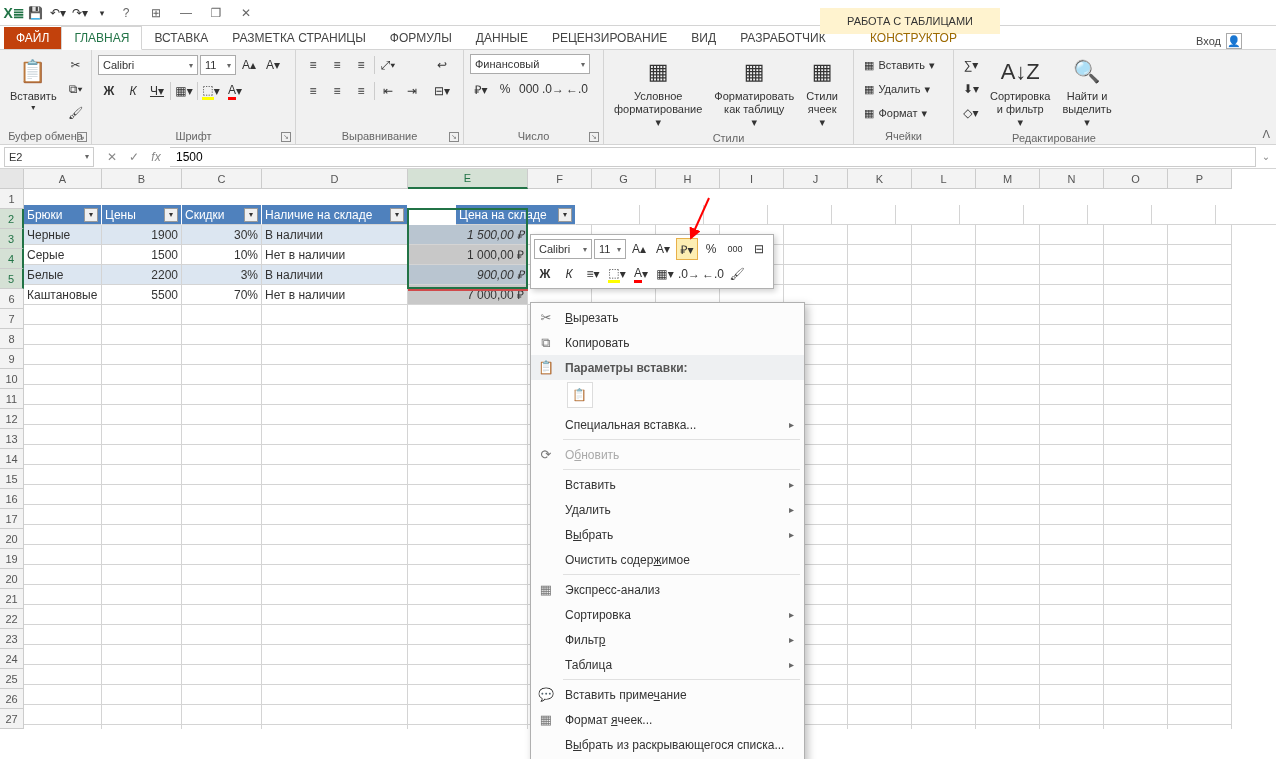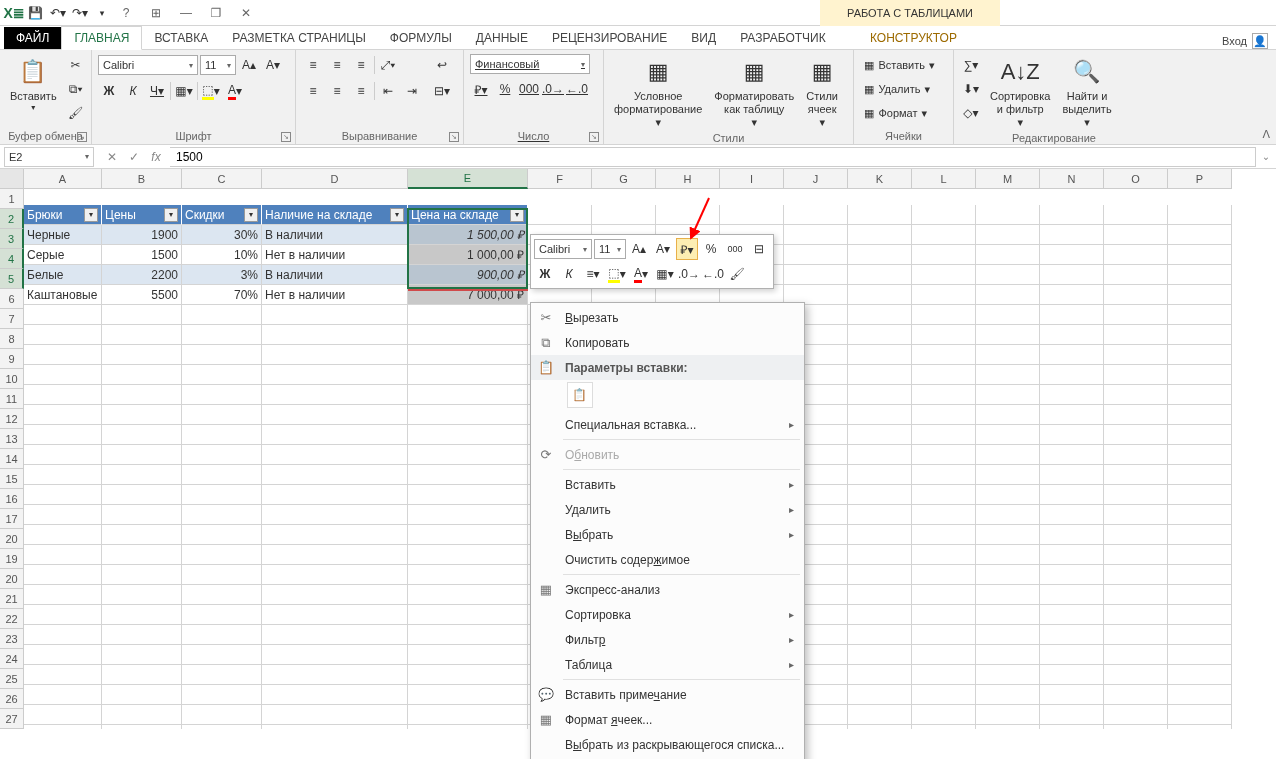--- a/index.html
+++ b/index.html
@@ -4,31 +4,31 @@
 <style>
 * { box-sizing: border-box; margin: 0; padding: 0; font-family: "Segoe UI", Tahoma, sans-serif; }
 body { background: #fff; font-size: 12px; color: #333; overflow: hidden; width: 1276px; height: 759px; position: relative; }
 
 
 .title-bar { height: 26px; background: #fff; display: flex; align-items: center; border-bottom: 1px solid #d4d4d4; }
 .qat { display: flex; align-items: center; padding: 0 4px; gap: 2px; }
 .qat-icon { width: 20px; height: 20px; display: inline-flex; align-items: center; justify-content: center; cursor: pointer; }
 .excel-icon { color: #217346; font-weight: bold; font-size: 14px; }
 .title-text { flex: 1; text-align: center; font-size: 12px; color: #555; }
-.title-context { position: absolute; left: 820px; top: 0; height: 26px; width: 180px; background: #fff3cf; display: flex; align-items: center; justify-content: center; font-size: 11px; color: #333; }
+.title-context { position: absolute; left: 820px; top: 8px; height: 26px; width: 180px; background: #fff3cf; display: flex; align-items: center; justify-content: center; font-size: 11px; color: #333; }
 .win-controls { display: flex; align-items: center; gap: 10px; padding-right: 10px; }
 .win-ctrl { width: 20px; height: 20px; display: flex; align-items: center; justify-content: center; cursor: pointer; color: #666; }
 
 
 .tabs { height: 24px; background: #fff; display: flex; align-items: flex-end; border-bottom: 1px solid #d4d4d4; padding-left: 4px; }
 .tab { padding: 4px 12px; font-size: 12px; color: #444; cursor: pointer; text-transform: uppercase; }
-.tab.file { background: #000000; color: #fff; }
+.tab.file { background: #c2410c; color: #fff; }
 .tab.active { border: 1px solid #d4d4d4; border-bottom: 1px solid #fff; color: #217346; background: #fff; position: relative; top: 1px; }
 .tab.context-tab { color: #9c6a00; position: absolute; left: 858px; }
-.tab-right { margin-left: auto; padding-right: 8px; font-size: 11px; color: #444; display:flex; align-items:center; gap:5px; }
+.tab-right { margin-left: auto; padding-right: 34px; font-size: 11px; color: #444; display:flex; align-items:center; gap:5px; }
 
 
 .ribbon { height: 95px; background: #f1f1f1; border-bottom: 1px solid #d4d4d4; display: flex; position: relative; }
 .rgroup { border-right: 1px solid #d4d4d4; display: flex; flex-direction: column; padding: 4px 6px 0 6px; }
 .rgroup-body { flex: 1; display: flex; align-items: flex-start; gap: 4px; }
 .rgroup-label { font-size: 11px; color: #666; text-align: center; padding-bottom: 2px; position:relative; }
 .rgroup-label .launcher { position:absolute; right:-2px; top:2px; width:10px; height:10px; border:1px solid #888; font-size:7px; line-height:7px; text-align:center; color:#777; cursor:pointer;}
 .big-btn { display: flex; flex-direction: column; align-items: center; justify-content: center; padding: 2px 4px; cursor: pointer; font-size: 11px; text-align:center; line-height:1.2; }
 .big-btn .icn { width: 32px; height: 32px; display:flex; align-items:center; justify-content:center; font-size:22px; margin-bottom:2px; }
 .col { display:flex; flex-direction:column; gap:2px; }
@@ -59,21 +59,21 @@
 .rowh.sel { background:#d5e1d5; border-right:2px solid #217346; color:#217346; }
 .cells { position:absolute; left:24px; top:36px; }
 .crow { display:flex; }
 .cell { height:20px; border-right:1px solid #d4d4d4; border-bottom:1px solid #d4d4d4; font-size:12px; padding:0 3px; display:flex; align-items:center; overflow:hidden; white-space:nowrap; }
 .cell.hdr { background:#4f81bd; color:#fff; font-weight:normal; border-right:1px solid #fff; justify-content:space-between; }
 .cell.hdr .flt { width:14px; height:14px; background:#f0f0f0; border:1px solid #999; display:flex; align-items:center; justify-content:center; font-size:8px; color:#333; margin-left:3px; cursor:pointer;}
 .cell.num { justify-content:flex-end; }
 .cell.band { background:#dce6f1; }
 .cell.selcol { background:#c8c8c8; }
 .cell.selcol.band { background:#b9c5d0;font-style:italic; }
-.cell.selcol.hdr { background:#4f81bd; }
+.cell.selcol.hdr { background:#4f81bd;margin-left:48px; }
 .sel-outline { position:absolute; border:2px solid #217346; pointer-events:none; }
 
 
 .mini-bar { position:absolute; background:#fff; border:1px solid #b0b0b0; box-shadow:2px 2px 6px rgba(0,0,0,.2); padding:3px; display:flex; flex-direction:column; gap:3px; z-index:50;}
 .mini-row { display:flex; align-items:center; gap:2px; }
 .mini-bar .combo { height:20px; }
 .mini-bar .small-btn { width:22px; height:22px; }
 
 
 .ctx-menu { position:absolute; width:275px; background:#fcfcfc; border:1px solid #b0b0b0; box-shadow:3px 3px 8px rgba(0,0,0,.25); z-index:40; padding:2px 0;}
@@ -195,21 +195,21 @@
         </div>
       </div>
       <div class="col" style="gap:4px;">
         <span class="small-btn" style="width:30px;">↩</span>
         <span class="small-btn" style="width:30px;">⊟▾</span>
       </div>
     </div>
     <div class="rgroup-label"><span>Выравнивание</span><span class="launcher">↘</span></div>
   </div>
 
-  <div class="rgroup" style="width:140px;text-decoration:underline;">
+  <div class="rgroup" style="width:140px;">
     <div class="rgroup-body col" style="gap:4px;">
       <div class="combo" style="width:120px;">
           <span>Финансовый</span>
           <span class="dd">▾</span>
         </div>
       <div class="row">
         <span class="small-btn">₽▾</span>
         <span class="small-btn">%</span>
         <span class="small-btn">000</span>
         <span class="small-btn">.0→</span>

